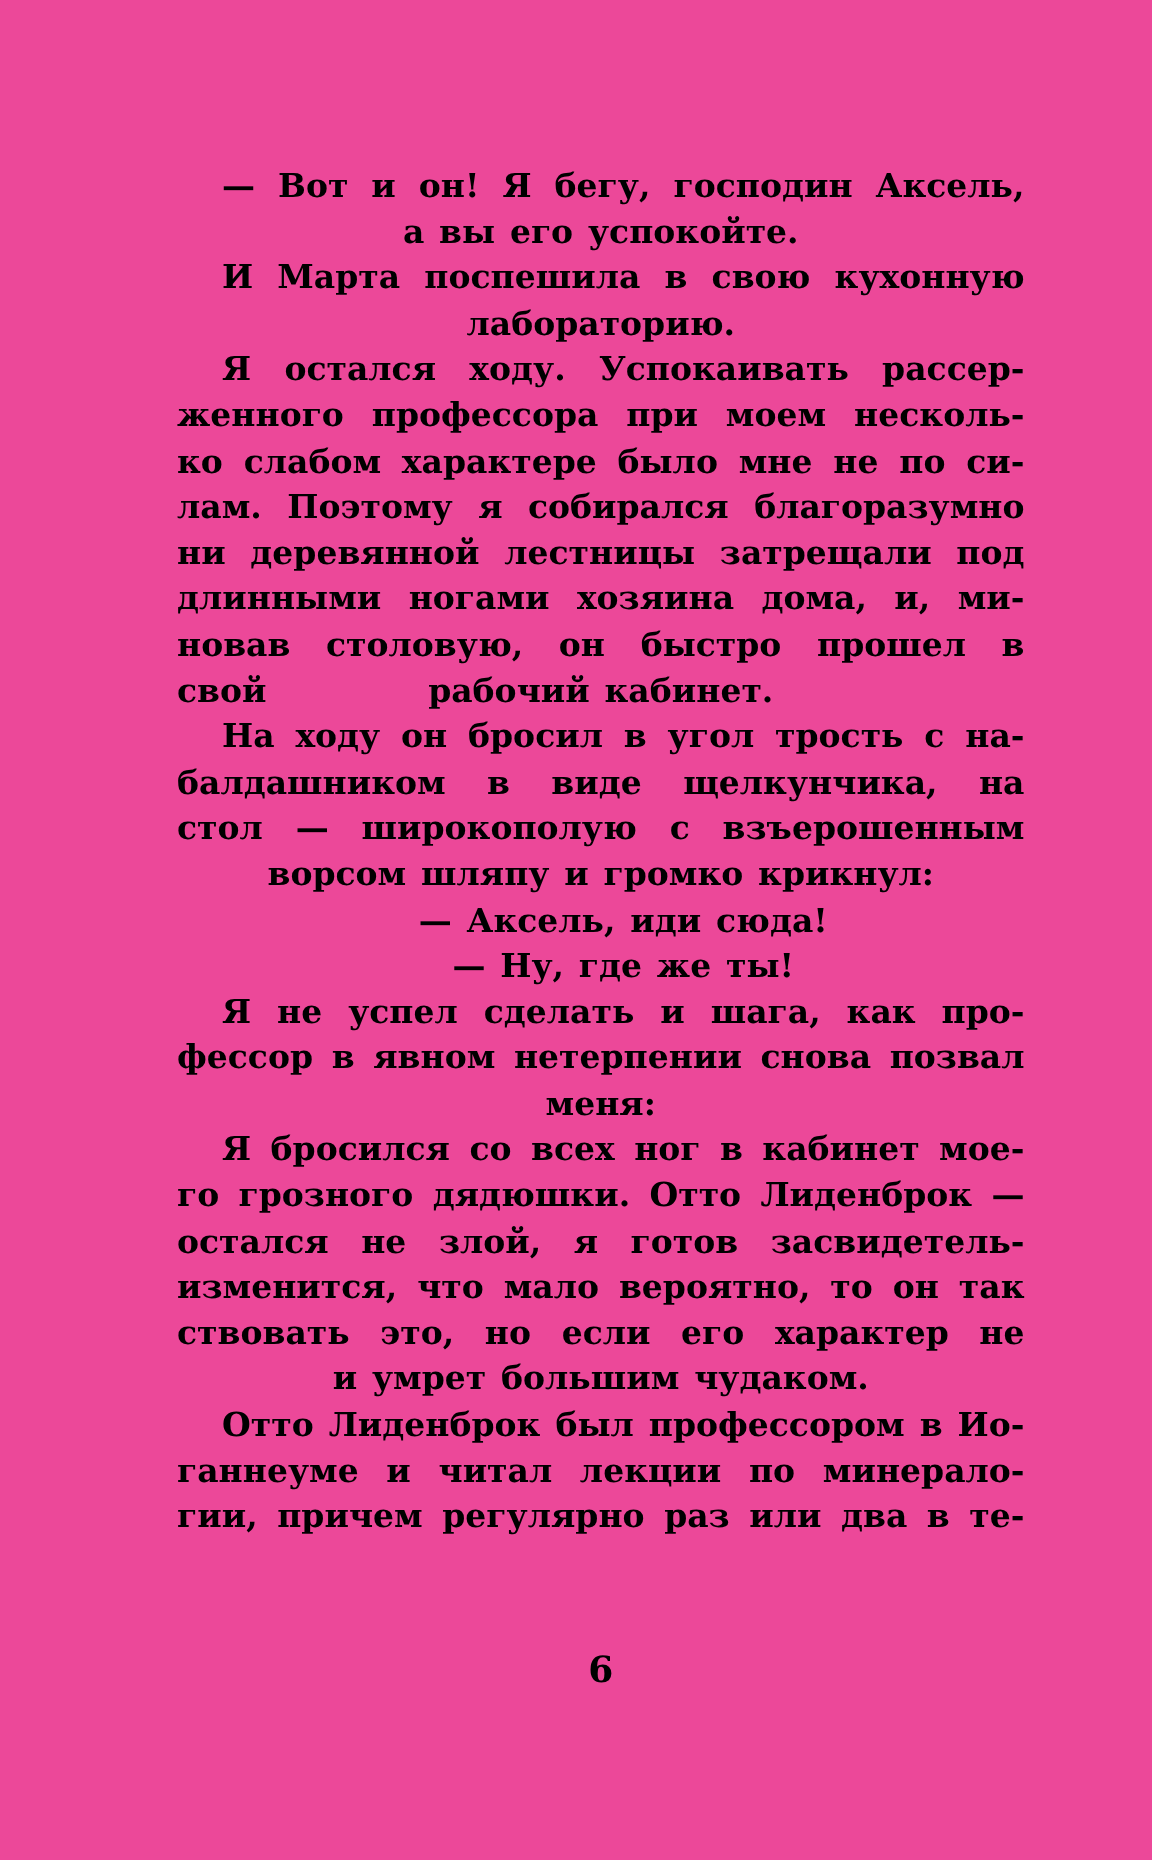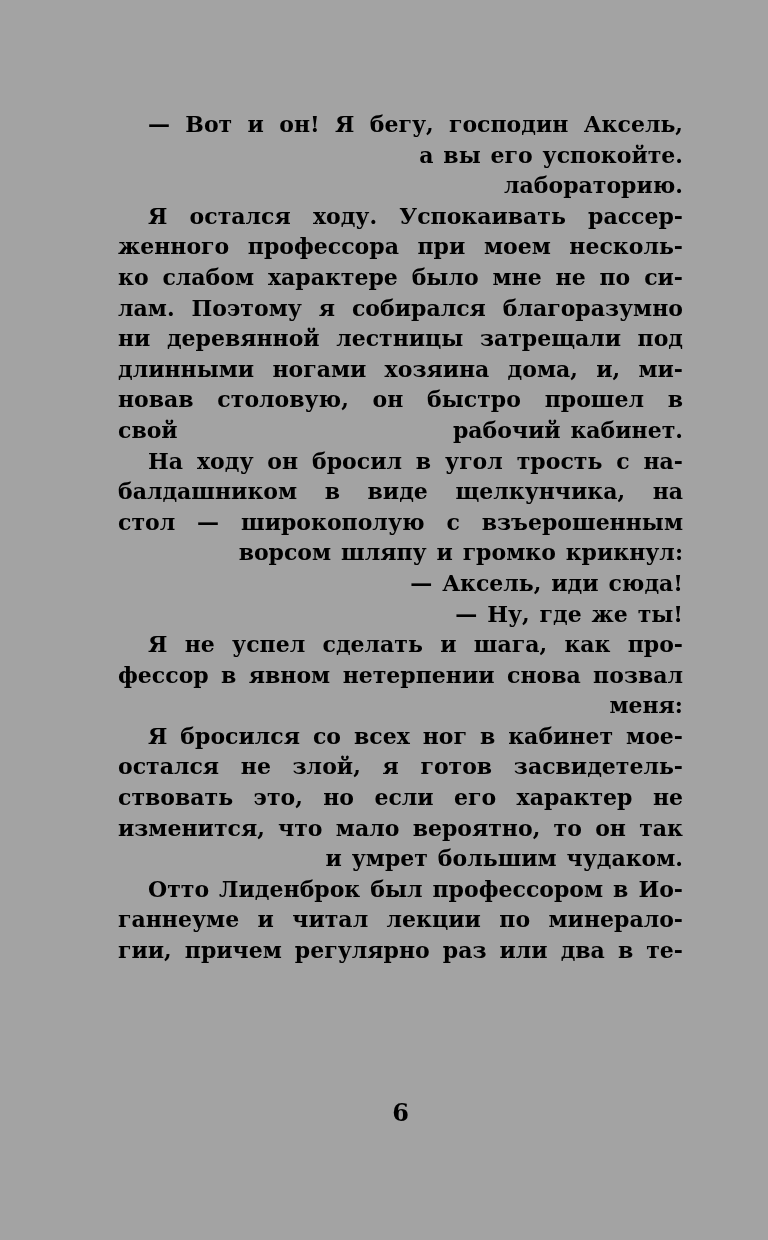--- a/index.html
+++ b/index.html
@@ -4,42 +4,42 @@
 <style>
   html, body {
     margin: 0;
     padding: 0;
     background: #ffffff;
   }
   .page {
     position: relative;
     width: 768px;
     height: 1240px;
-    background: #a3a3a3;
+    background: #ec4899;
     overflow: hidden;
     font-family: "DejaVu Serif", "Liberation Serif", serif;
     color: #000000;
   }
   .text-block {
     position: absolute;
     left: 118px;
     top: 109px;
     width: 565px;
   }
   .paragraph {
     margin: 0;
     padding: 0;
   }
   .line {
     height: 30.6px;
     line-height: 30.6px;
     font-size: 22px;
     font-weight: bold;
     white-space: normal;
-    text-align: right;
+    text-align: center;
     word-spacing: 0.10em;
     color: #000000;
   }
   .line.just {
     text-align: justify;
     text-align-last: justify;
   }
   .line.first {
     text-indent: 30px;
   }
@@ -57,20 +57,21 @@
 </head>
 <body>
 
 <div class="page">
   <div class="text-block">
       <div class="paragraph">
         <div class="line just first">— Вот и он! Я бегу, господин Аксель,</div>
         <div class="line">а вы его успокойте.</div>
       </div>
       <div class="paragraph">
+        <div class="line just first">И Марта поспешила в свою кухонную</div>
         <div class="line">лабораторию.</div>
       </div>
       <div class="paragraph">
         <div class="line just first">Я остался ходу. Успокаивать рассер-</div>
         <div class="line just">женного профессора при моем несколь-</div>
         <div class="line just">ко слабом характере было мне не по си-</div>
         <div class="line just">лам. Поэтому я собирался благоразумно</div>
         <div class="line just">ни деревянной лестницы затрещали под</div>
         <div class="line just">длинными ногами хозяина дома, и, ми-</div>
         <div class="line just">новав столовую, он быстро прошел в свой</div>
@@ -88,23 +89,24 @@
       <div class="paragraph">
         <div class="line first">— Ну, где же ты!</div>
       </div>
       <div class="paragraph">
         <div class="line just first">Я не успел сделать и шага, как про-</div>
         <div class="line just">фессор в явном нетерпении снова позвал</div>
         <div class="line">меня:</div>
       </div>
       <div class="paragraph">
         <div class="line just first">Я бросился со всех ног в кабинет мое-</div>
+        <div class="line just">го грозного дядюшки. Отто Лиденброк —</div>
         <div class="line just">остался не злой, я готов засвидетель-</div>
+        <div class="line just">изменится, что мало вероятно, то он так</div>
         <div class="line just">ствовать это, но если его характер не</div>
-        <div class="line just">изменится, что мало вероятно, то он так</div>
         <div class="line">и умрет большим чудаком.</div>
       </div>
       <div class="paragraph">
         <div class="line just first">Отто Лиденброк был профессором в Ио-</div>
         <div class="line just">ганнеуме и читал лекции по минерало-</div>
         <div class="line just">гии, причем регулярно раз или два в те-</div>
       </div>
     </div>
   <div class="page-number">6</div>
 </div>

